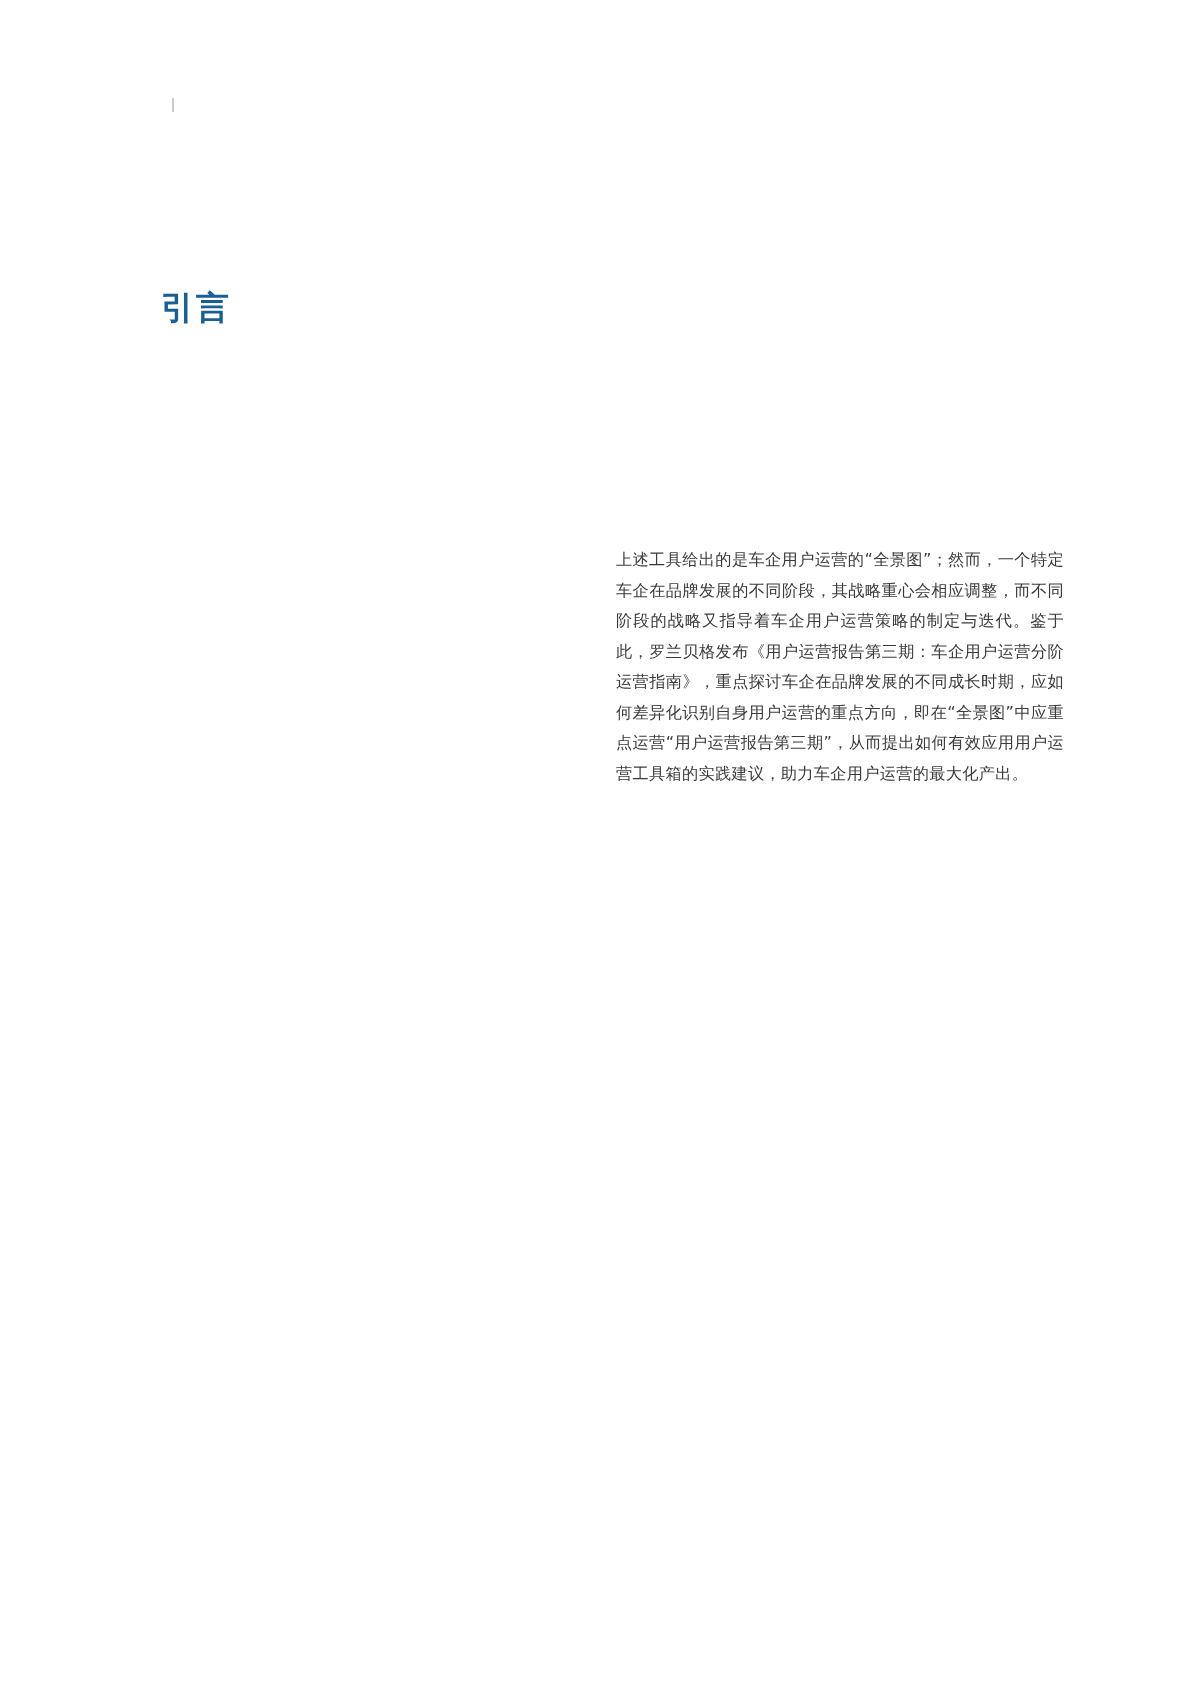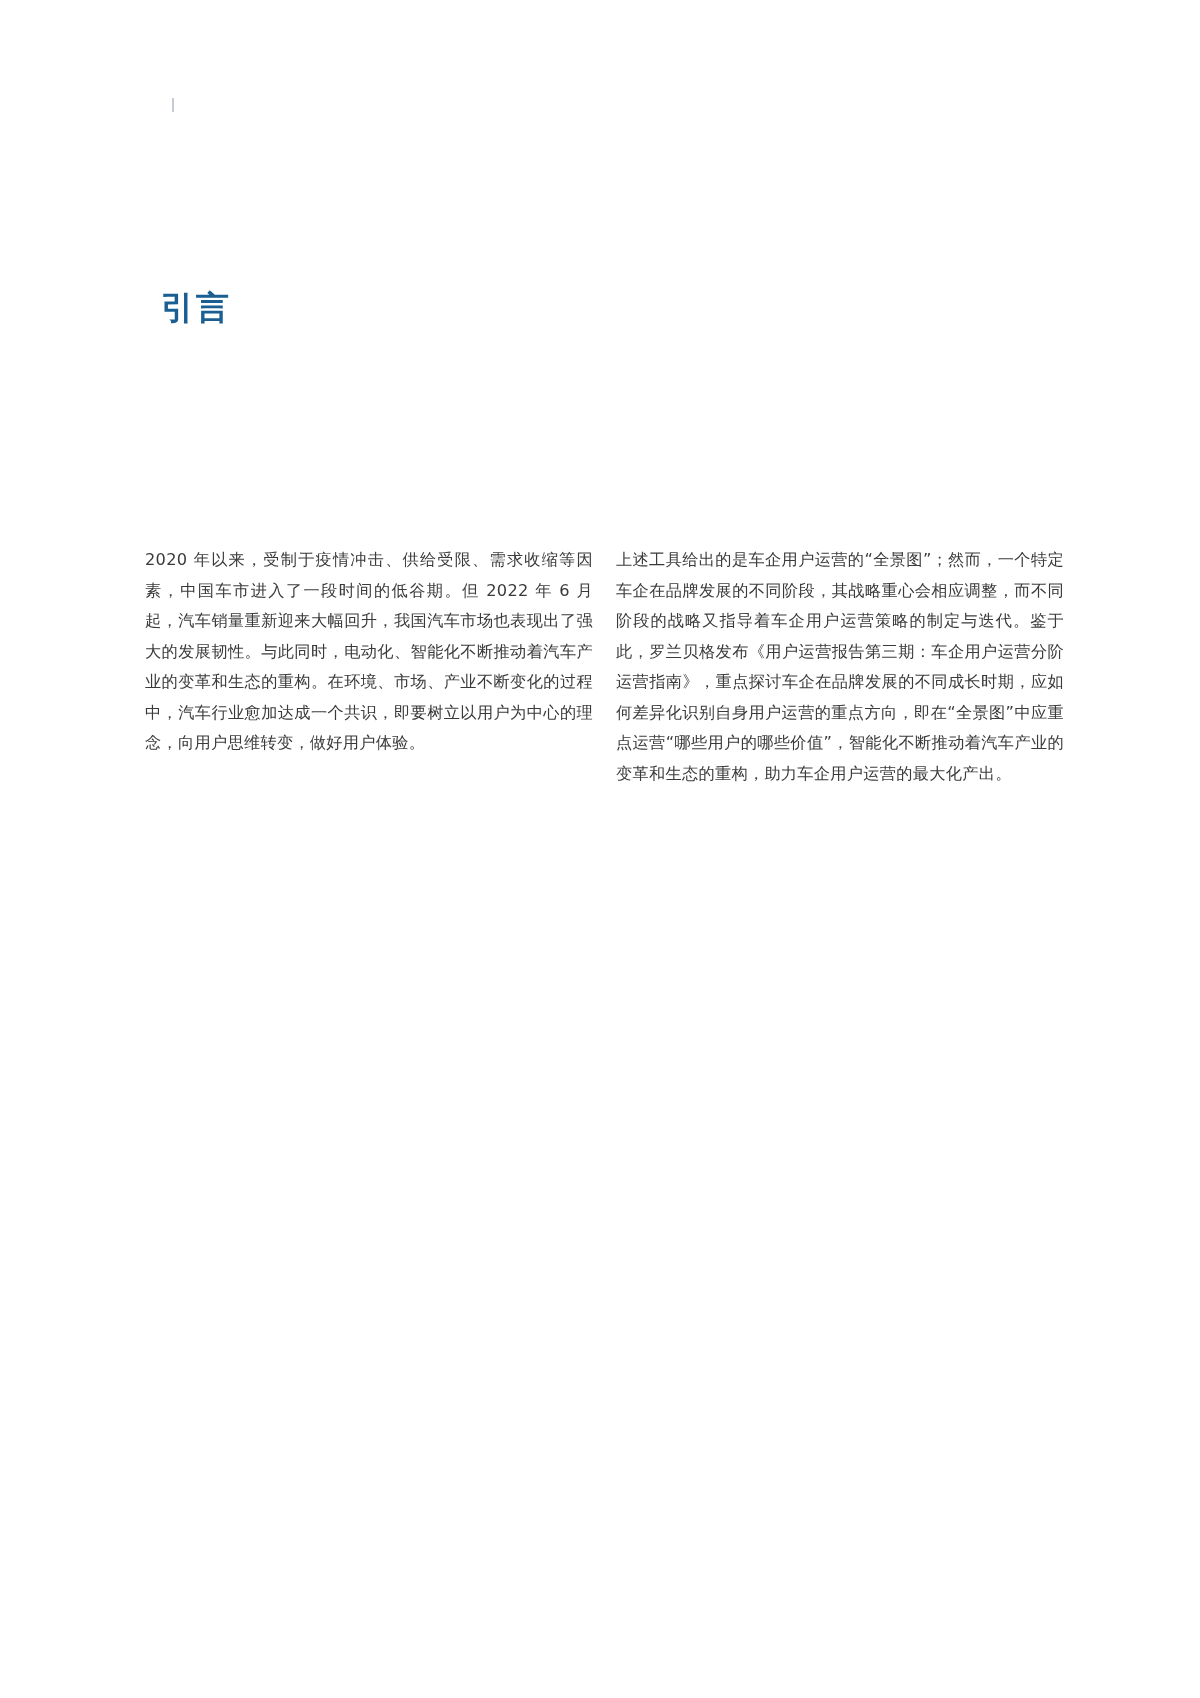--- a/index.html
+++ b/index.html
@@ -51,18 +51,17 @@
     }
   </style>
 </head>
 <body>
 
 <div class="page-marker"></div>
 
 <h1 class="page-title">引言</h1>
 
 <div class="column left">
-  <p>2020 年以来，受制于疫情冲击、供给受限、需求收缩等因素，中国车市进入了一段时间的低谷期。但 2022 年 6 月起，汽车销量重新迎来大幅回升，我国汽车市场也表现出了强大的发展韧性。与此同时，电动化、智能化不断推动着汽车产业的变革和生态的重构。在环境、市场、产业不断变化的过程中，汽车行业愈加达成一个共识，即要树立以用户为中心的理念，向用户思维转变，做好用户体验。</p>
 </div>
 
 <div class="column right">
-  <p>上述工具给出的是车企用户运营的“全景图”；然而，一个特定车企在品牌发展的不同阶段，其战略重心会相应调整，而不同阶段的战略又指导着车企用户运营策略的制定与迭代。鉴于此，罗兰贝格发布《用户运营报告第三期：车企用户运营分阶运营指南》，重点探讨车企在品牌发展的不同成长时期，应如何差异化识别自身用户运营的重点方向，即在“全景图”中应重点运营“哪些用户的哪些价值”，智能化不断推动着汽车产业的变革和生态的重构，助力车企用户运营的最大化产出。</p>
+  <p>上述工具给出的是车企用户运营的“全景图”；然而，一个特定车企在品牌发展的不同阶段，其战略重心会相应调整，而不同阶段的战略又指导着车企用户运营策略的制定与迭代。鉴于此，罗兰贝格发布《用户运营报告第三期：车企用户运营分阶运营指南》，重点探讨车企在品牌发展的不同成长时期，应如何差异化识别自身用户运营的重点方向，即在“全景图”中应重点运营“用户运营报告第三期”，从而提出如何有效应用用户运营工具箱的实践建议，助力车企用户运营的最大化产出。</p>
 </div>
 
 </body></html>

